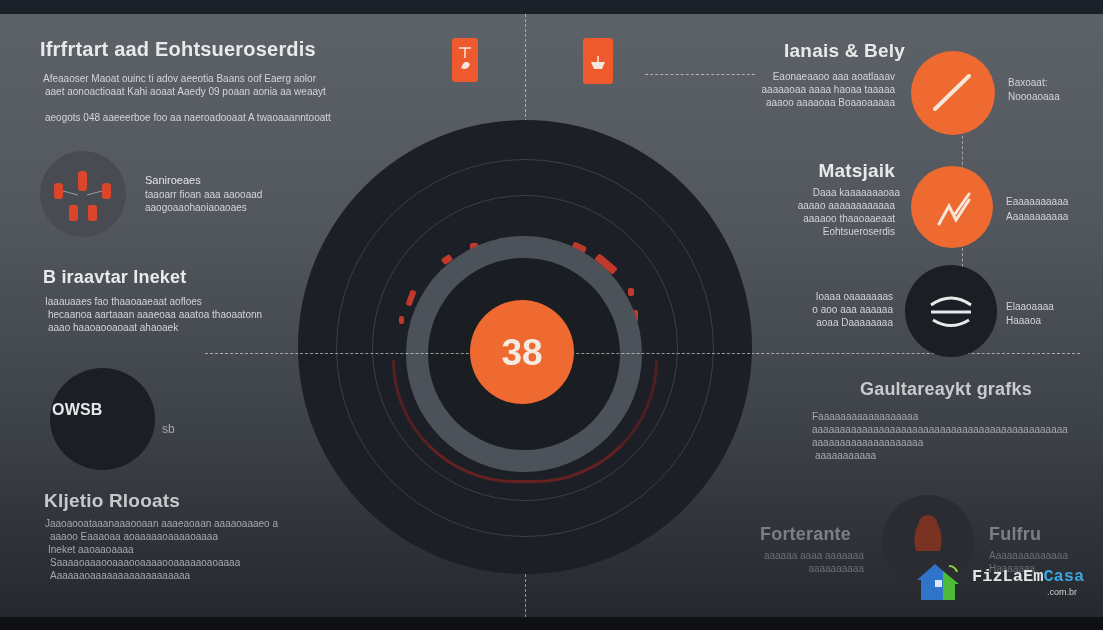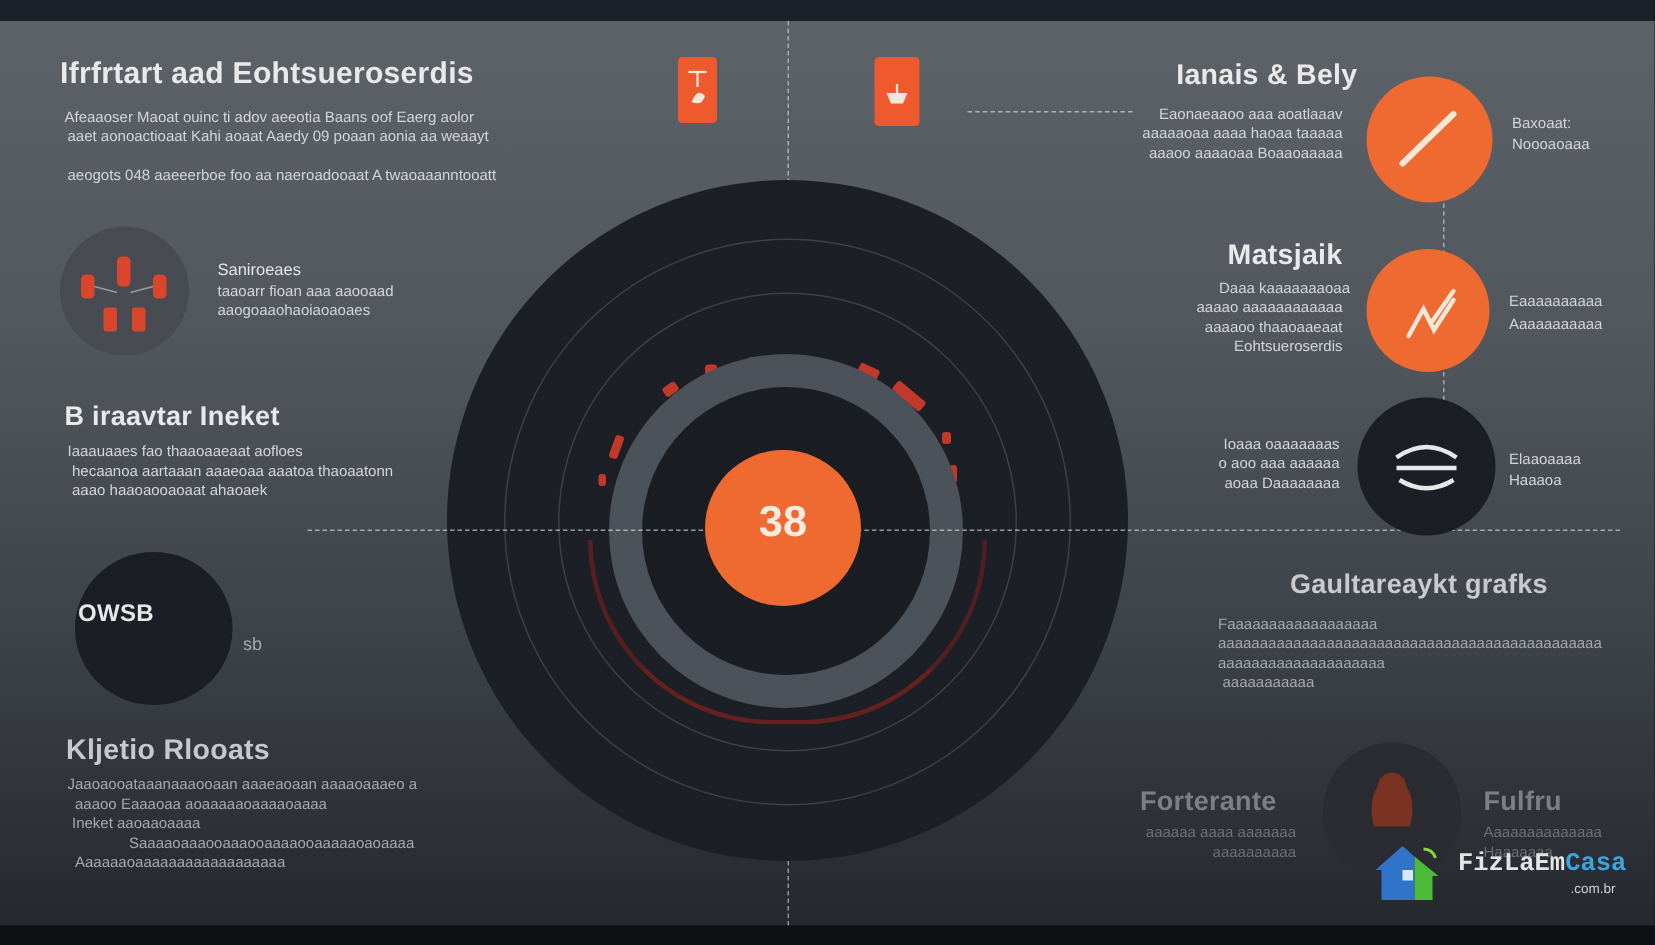--- a/index.html
+++ b/index.html
@@ -56,21 +56,21 @@
   <div class="abs body" style="left:48px;top:307px;">aaao haaoaooaoaat ahaoaek</div>
 
   <div class="circle dark" style="left:50px;top:354px;width:105px;height:102px;"></div>
   <div class="abs title" style="left:52px;top:387px;font-size:16px;color:#e6e7e9;">OWSB</div>
   <div class="abs body dim" style="left:162px;top:409px;font-size:12px;">sb</div>
 
   <div class="abs title" style="left:44px;top:476px;font-size:19px;color:#c7c8cb;">Kljetio Rlooats</div>
   <div class="abs body dim" style="left:45px;top:503px;">Jaaoaooataaanaaaooaan aaaeaoaan aaaaoaaaeo a</div>
   <div class="abs body dim" style="left:50px;top:516px;">aaaoo Eaaaoaa aoaaaaaoaaaaoaaaa</div>
   <div class="abs body dim" style="left:48px;top:529px;">Ineket aaoaaoaaaa</div>
-  <div class="abs body dim" style="left:50px;top:542px;margin-left:36px;">Saaaaoaaaooaaaooaaaaooaaaaaoaoaaaa</div>
+  <div class="abs body dim" style="left:50px;top:542px;">Saaaaoaaaooaaaooaaaaooaaaaaoaoaaaa</div>
   <div class="abs body dim" style="left:50px;top:555px;">Aaaaaaoaaaaaaaaaaaaaaaaaa</div>
 
   <div class="vline" style="left:525px;top:0;height:603px;"></div>
   <div class="hline" style="left:205px;top:339px;width:875px;"></div>
   <div class="hline" style="left:645px;top:60px;width:110px;"></div>
   <div class="vline" style="left:962px;top:106px;height:50px;"></div>
   <div class="vline" style="left:962px;top:234px;height:24px;"></div>
 
   <div class="abs" style="left:452px;top:24px;width:26px;height:44px;background:#ee5a2e;border-radius:3px;">
     <svg width="26" height="44" viewBox="0 0 26 44">
@@ -99,21 +99,21 @@
   <div class="seg" style="left:628px;top:274px;width:6px;height:8px;"></div>
   <div class="seg" style="left:633px;top:296px;width:5px;height:12px;"></div>
   <div class="seg" style="left:408px;top:276px;width:6px;height:16px;transform:rotate(20deg);"></div>
   <div class="seg" style="left:399px;top:302px;width:5px;height:8px;"></div>
   <div class="abs" style="left:392px;top:346px;width:260px;height:120px;border-bottom:3px solid rgba(160,35,28,0.55);border-left:3px solid rgba(160,35,28,0.45);border-right:3px solid rgba(160,35,28,0.4);border-radius:0 0 140px 140px;"></div>
 
   <div class="circle" style="left:406px;top:222px;width:236px;height:236px;background:#4c5259;"></div>
   <div class="circle" style="left:428px;top:244px;width:192px;height:192px;background:#1a1d22;"></div>
   <div class="hline" style="left:300px;top:339px;width:450px;"></div>
   <div class="circle orange" style="left:470px;top:286px;width:104px;height:104px;"></div>
-  <div class="abs" style="left:470px;top:318px;width:104px;text-align:center;color:#f4ebe3;font-weight:bold;font-size:29px;">38</div>
+  <div class="abs" style="left:470px;top:318px;width:104px;text-align:center;color:#f4ebe3;font-weight:bold;font-size:37px;">38</div>
 
   <div class="abs title right" style="left:720px;top:26px;width:185px;">Ianais &amp; Bely</div>
   <div class="abs body right" style="left:700px;top:56px;width:195px;">Eaonaeaaoo aaa aoatlaaav</div>
   <div class="abs body right" style="left:700px;top:69px;width:195px;">aaaaaoaa aaaa haoaa taaaaa</div>
   <div class="abs body right" style="left:700px;top:82px;width:195px;">aaaoo aaaaoaa Boaaoaaaaa</div>
   <div class="circle orange" style="left:911px;top:37px;width:84px;height:84px;">
     <svg width="84" height="84" viewBox="0 0 84 84">
         <line x1="24" y1="58" x2="58" y2="25" stroke="#f4e7d8" stroke-width="4" stroke-linecap="round"></line>
       </svg>
   </div>

